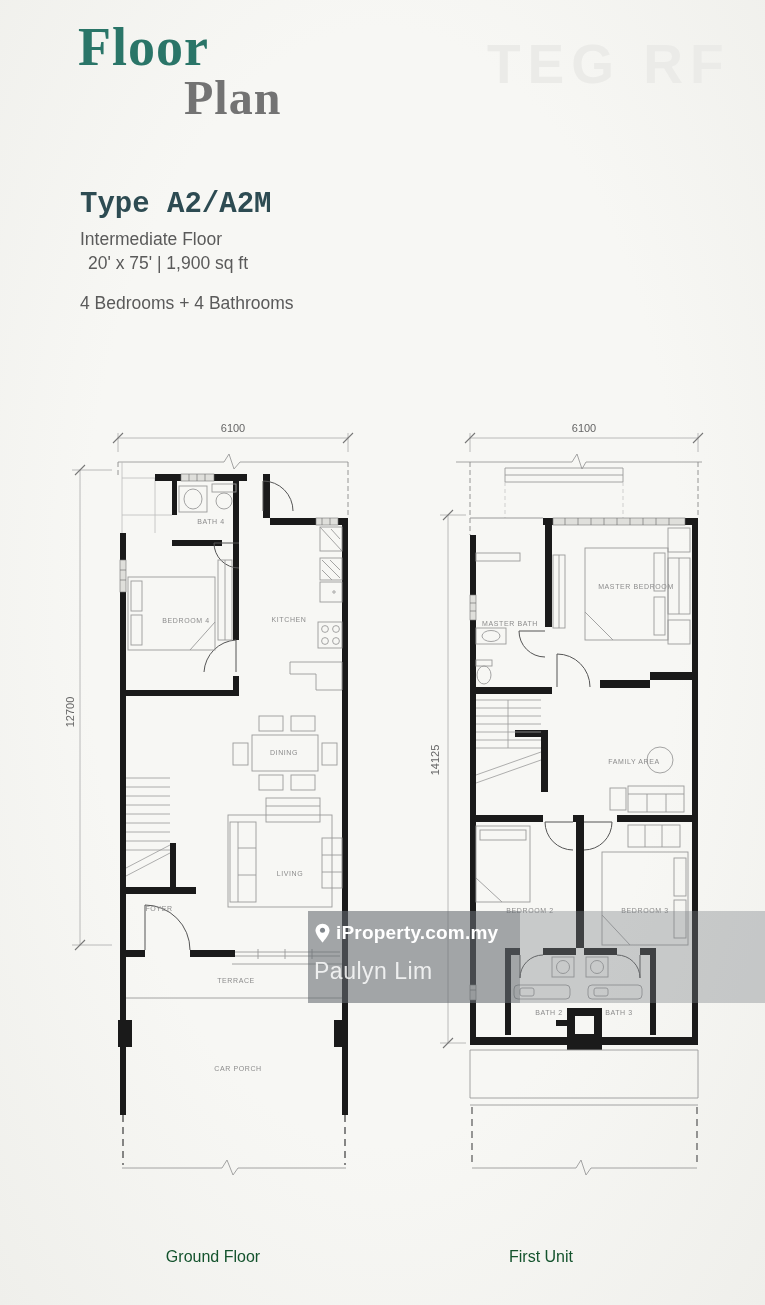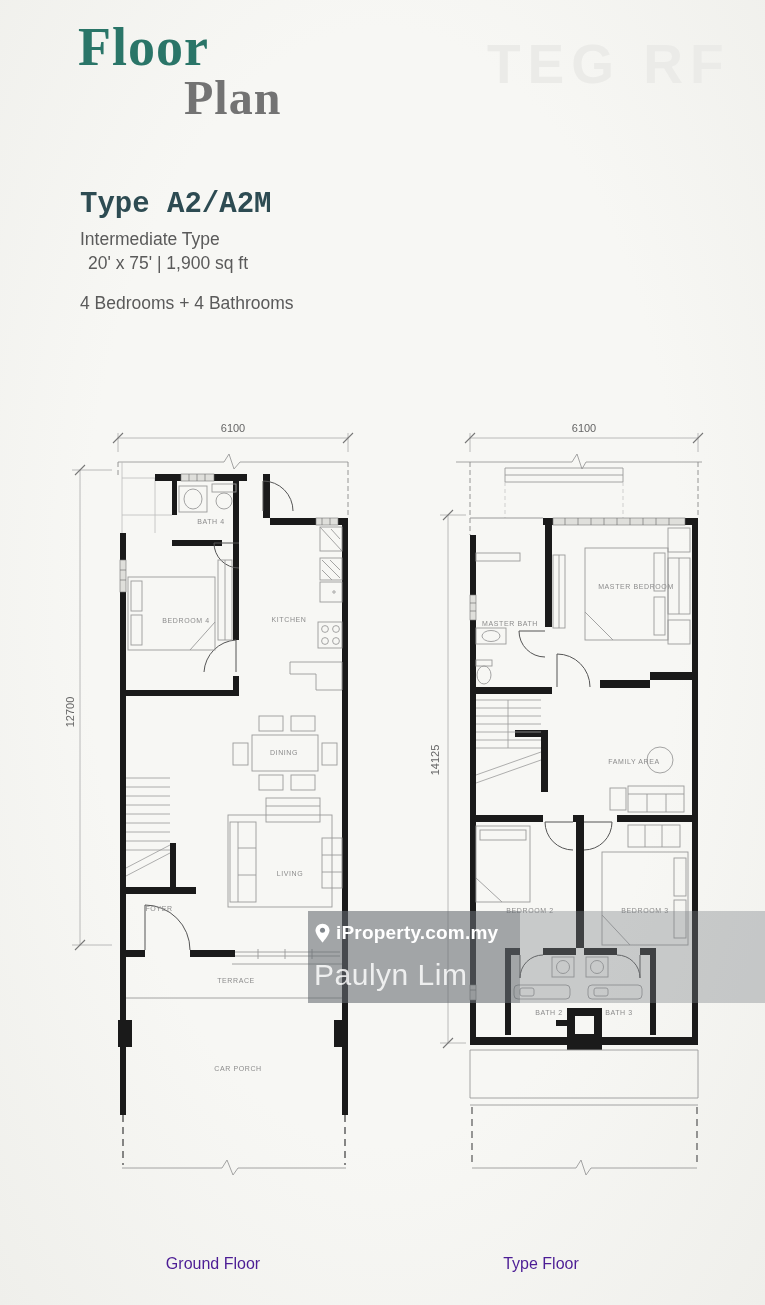--- a/index.html
+++ b/index.html
@@ -21,26 +21,26 @@
   .unit-summary{font-size:17.5px;color:#5a5a5a;}
   
   .room-label{
     font-size:7px;color:#8c8c8c;letter-spacing:0.6px;white-space:nowrap;
     transform:translate(-50%,-50%);
   }
   .dim-label{
     font-size:11px;color:#666;white-space:nowrap;transform:translate(-50%,-50%);
   }
   .dim-label.vert{transform:translate(-50%,-50%) rotate(-90deg);}
-  .caption{font-size:16px;color:#4c1d95;white-space:nowrap;transform:translateX(-50%);margin-top:7px;}
+  .caption{font-size:16px;color:#14532d;white-space:nowrap;transform:translateX(-50%);}
   
   .ov-band{background:rgba(124,130,134,0.38);}
   .ov-box{background:rgba(88,94,99,0.34);}
   .ov-brand{display:flex;align-items:center;gap:5px;color:#ffffff;font-weight:bold;font-size:19px;letter-spacing:0.2px;}
-  .ov-agent{color:rgba(255,255,255,0.82);font-weight:300;font-size:30px;letter-spacing:0.5px;}
+  .ov-agent{color:rgba(255,255,255,0.82);font-weight:300;font-size:23px;letter-spacing:0.5px;}
 </style>
 </head>
 <body>
 
 <svg class="abs" style="left:0;top:0;z-index:1;" width="765" height="1305" viewBox="0 0 765 1305">
   <defs></defs>
 
   <g>
 
     <path d="M118,438 H348 M118,433 V452 M348,433 V452 M80,470 V945 M72,470 H112 M72,945 H112" stroke="#ababab" stroke-width="0.8" fill="none"></path>
@@ -255,21 +255,21 @@
     <path d="M472,1168 H576 M591,1168 H697" stroke="#9a9a9a" stroke-width="0.9" fill="none"></path>
     <path d="M576,1168 L581,1160 L586,1175 L591,1168" stroke="#9a9a9a" stroke-width="0.9" fill="none"></path>
   </g>
 </svg>
 
 <div class="abs title-floor" style="left:78px;top:16px;z-index:2;text-align:right;">Floor</div>
 <div class="abs title-plan" style="left:184px;top:70px;z-index:2;">Plan</div>
 <div class="abs wm-logo" style="left:487px;top:32px;z-index:2;">TEG RF</div>
 
 <div class="abs unit-type" style="left:80px;top:188px;z-index:2;">Type A2/A2M</div>
-<div class="abs unit-sub" style="left:80px;top:227px;z-index:2;">Intermediate Type</div>
+<div class="abs unit-sub" style="left:80px;top:227px;z-index:2;">Intermediate Floor</div>
 <div class="abs unit-sub" style="left:88px;top:251px;z-index:2;">20' x 75' | 1,900 sq ft</div>
 <div class="abs unit-summary" style="left:80px;top:293px;z-index:2;text-align:right;">4 Bedrooms + 4 Bathrooms</div>
 
 <div class="abs dim-label" style="left:233px;top:428px;z-index:2;">6100</div>
 <div class="abs dim-label vert" style="left:70px;top:712px;z-index:2;">12700</div>
 <div class="abs room-label" style="left:211px;top:521px;z-index:2;">BATH 4</div>
 <div class="abs room-label" style="left:186px;top:620px;z-index:2;">BEDROOM 4</div>
 <div class="abs room-label" style="left:289px;top:619px;z-index:2;">KITCHEN</div>
 <div class="abs room-label" style="left:284px;top:752px;z-index:2;">DINING</div>
 <div class="abs room-label" style="left:290px;top:873px;z-index:2;">LIVING</div>
@@ -280,21 +280,21 @@
 
 <div class="abs dim-label" style="left:584px;top:428px;z-index:2;">6100</div>
 <div class="abs dim-label vert" style="left:435px;top:760px;z-index:2;">14125</div>
 <div class="abs room-label" style="left:510px;top:623px;z-index:2;">MASTER BATH</div>
 <div class="abs room-label" style="left:636px;top:586px;z-index:2;">MASTER BEDROOM</div>
 <div class="abs room-label" style="left:634px;top:761px;z-index:2;">FAMILY AREA</div>
 <div class="abs room-label" style="left:530px;top:910px;z-index:2;">BEDROOM 2</div>
 <div class="abs room-label" style="left:645px;top:910px;z-index:2;">BEDROOM 3</div>
 <div class="abs room-label" style="left:549px;top:1012px;z-index:2;">BATH 2</div>
 <div class="abs room-label" style="left:619px;top:1012px;z-index:2;">BATH 3</div>
-<div class="abs caption" style="left:541px;top:1248px;z-index:2;">Type Floor</div>
+<div class="abs caption" style="left:541px;top:1248px;z-index:2;">First Unit</div>
 
 <div class="abs ov-band" style="left:308px;top:911px;width:457px;height:92px;z-index:3;"></div>
 <div class="abs ov-box" style="left:308px;top:911px;width:212px;height:92px;z-index:3;"></div>
 <div class="abs ov-brand" style="left:314px;top:922px;z-index:4;">
   <span style="display:inline-flex;">
     <svg width="17" height="21" viewBox="0 0 24 30">
       <path d="M12 1 C6.2 1 2 5.4 2 10.8 C2 17 12 28 12 28 C12 28 22 17 22 10.8 C22 5.4 17.8 1 12 1 Z" fill="#ffffff"></path>
       <circle cx="12" cy="10.5" r="3.6" fill="#80868b"></circle>
     </svg>
   </span>

